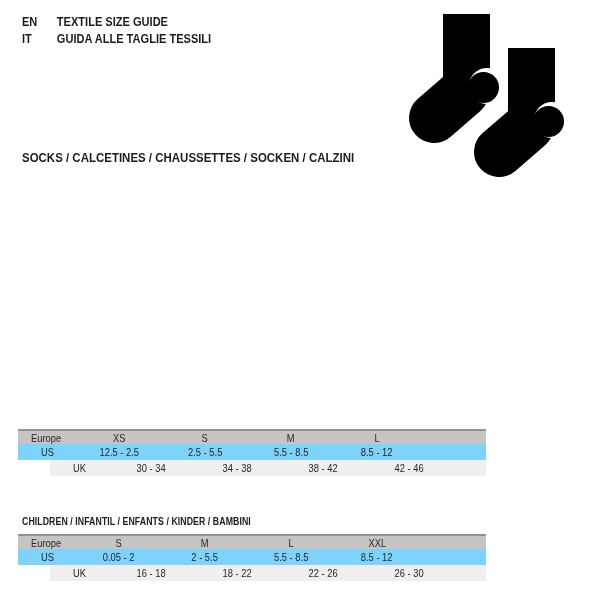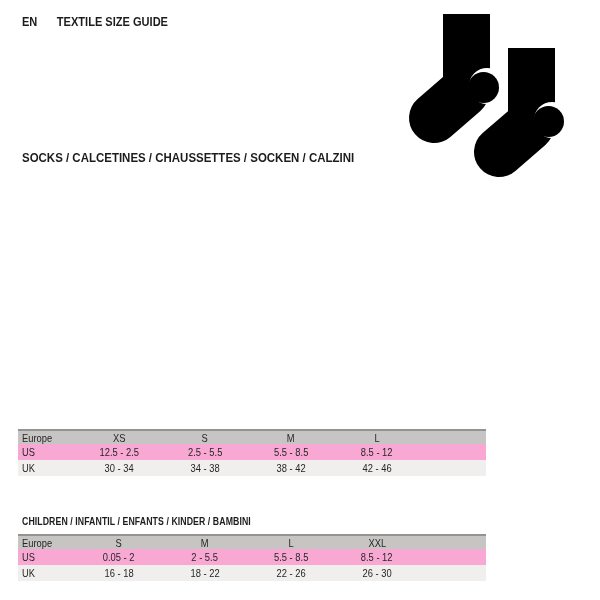--- a/index.html
+++ b/index.html
@@ -47,38 +47,44 @@
     grid-template-columns: 58px 86px 86px 86px 86px 1fr;
     height: 16px;
   }
   .t-row.t-head {
     height: 15px;
     background: var(--table-header-bg, #c6c5c3);
     border-top: 2px solid var(--table-header-border, #94938f);
     box-sizing: border-box;
     color: #2d2d2d;
   }
-  .t-row.r-us { background: #f9a8d4; }
-  .t-row.r-uk { background: var(--table-row-alt-bg, #f0efed); }
+  .t-row.r-us { background: #7dd3fc; }
+  .t-row.r-uk { background: var(--table-row-alt-bg, #f0efed); margin-left: 32px; }
   .cell {
     display: flex; align-items: center; justify-content: center;
     overflow: visible; color: #262626;
   }
-  .cell.l { justify-content: flex-start; padding-left: 4px; }
+  .cell.l { justify-content: center; padding-left: 4px; }
 </style>
 </head>
 <body>
 
 <div class="page">
 
   <div class="lang-block">
     <div class="lang-row">
       <div class="sx-row">
         <span class="lang-code">EN</span>
         <span>TEXTILE SIZE GUIDE</span>
+      </div>
+    </div>
+    <div class="lang-row">
+      <div class="sx-row">
+        <span class="lang-code">IT</span>
+        <span>GUIDA ALLE TAGLIE TESSILI</span>
       </div>
     </div>
   </div>
 
   <div class="category-line">
     <div class="sx-row">
         <span>SOCKS / CALCETINES / CHAUSSETTES / SOCKEN / CALZINI</span>
       </div>
   </div>
 

